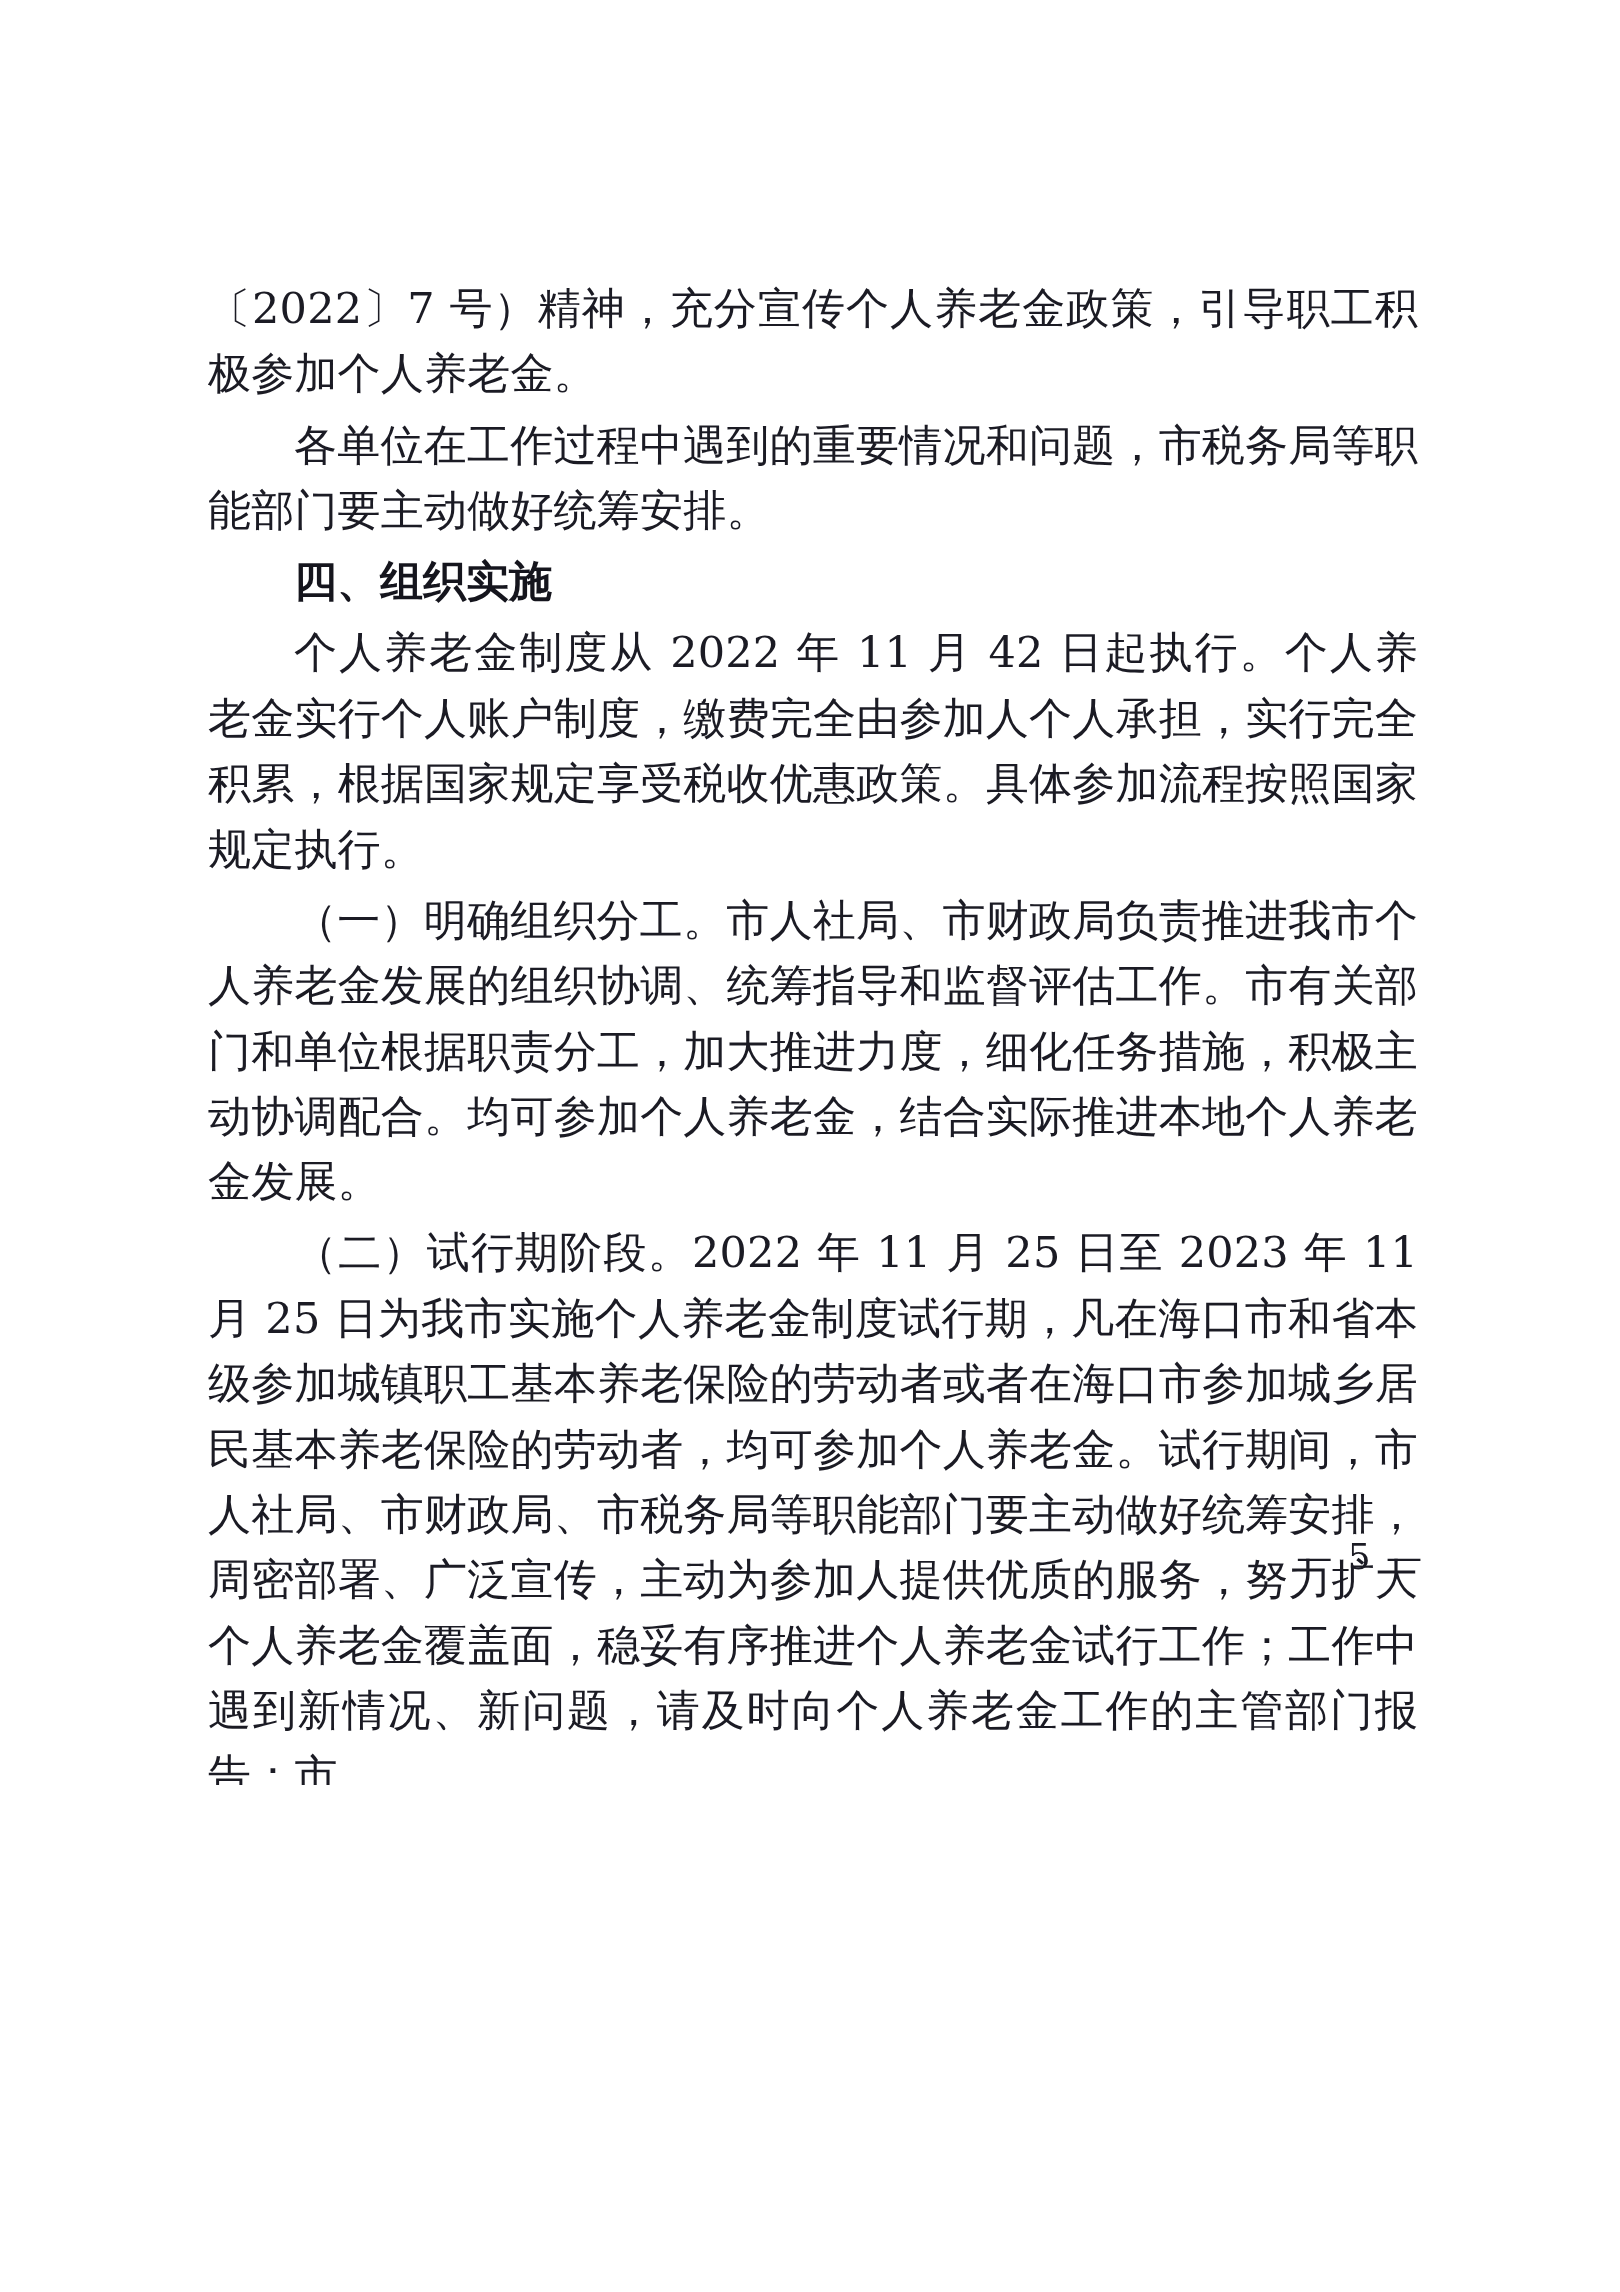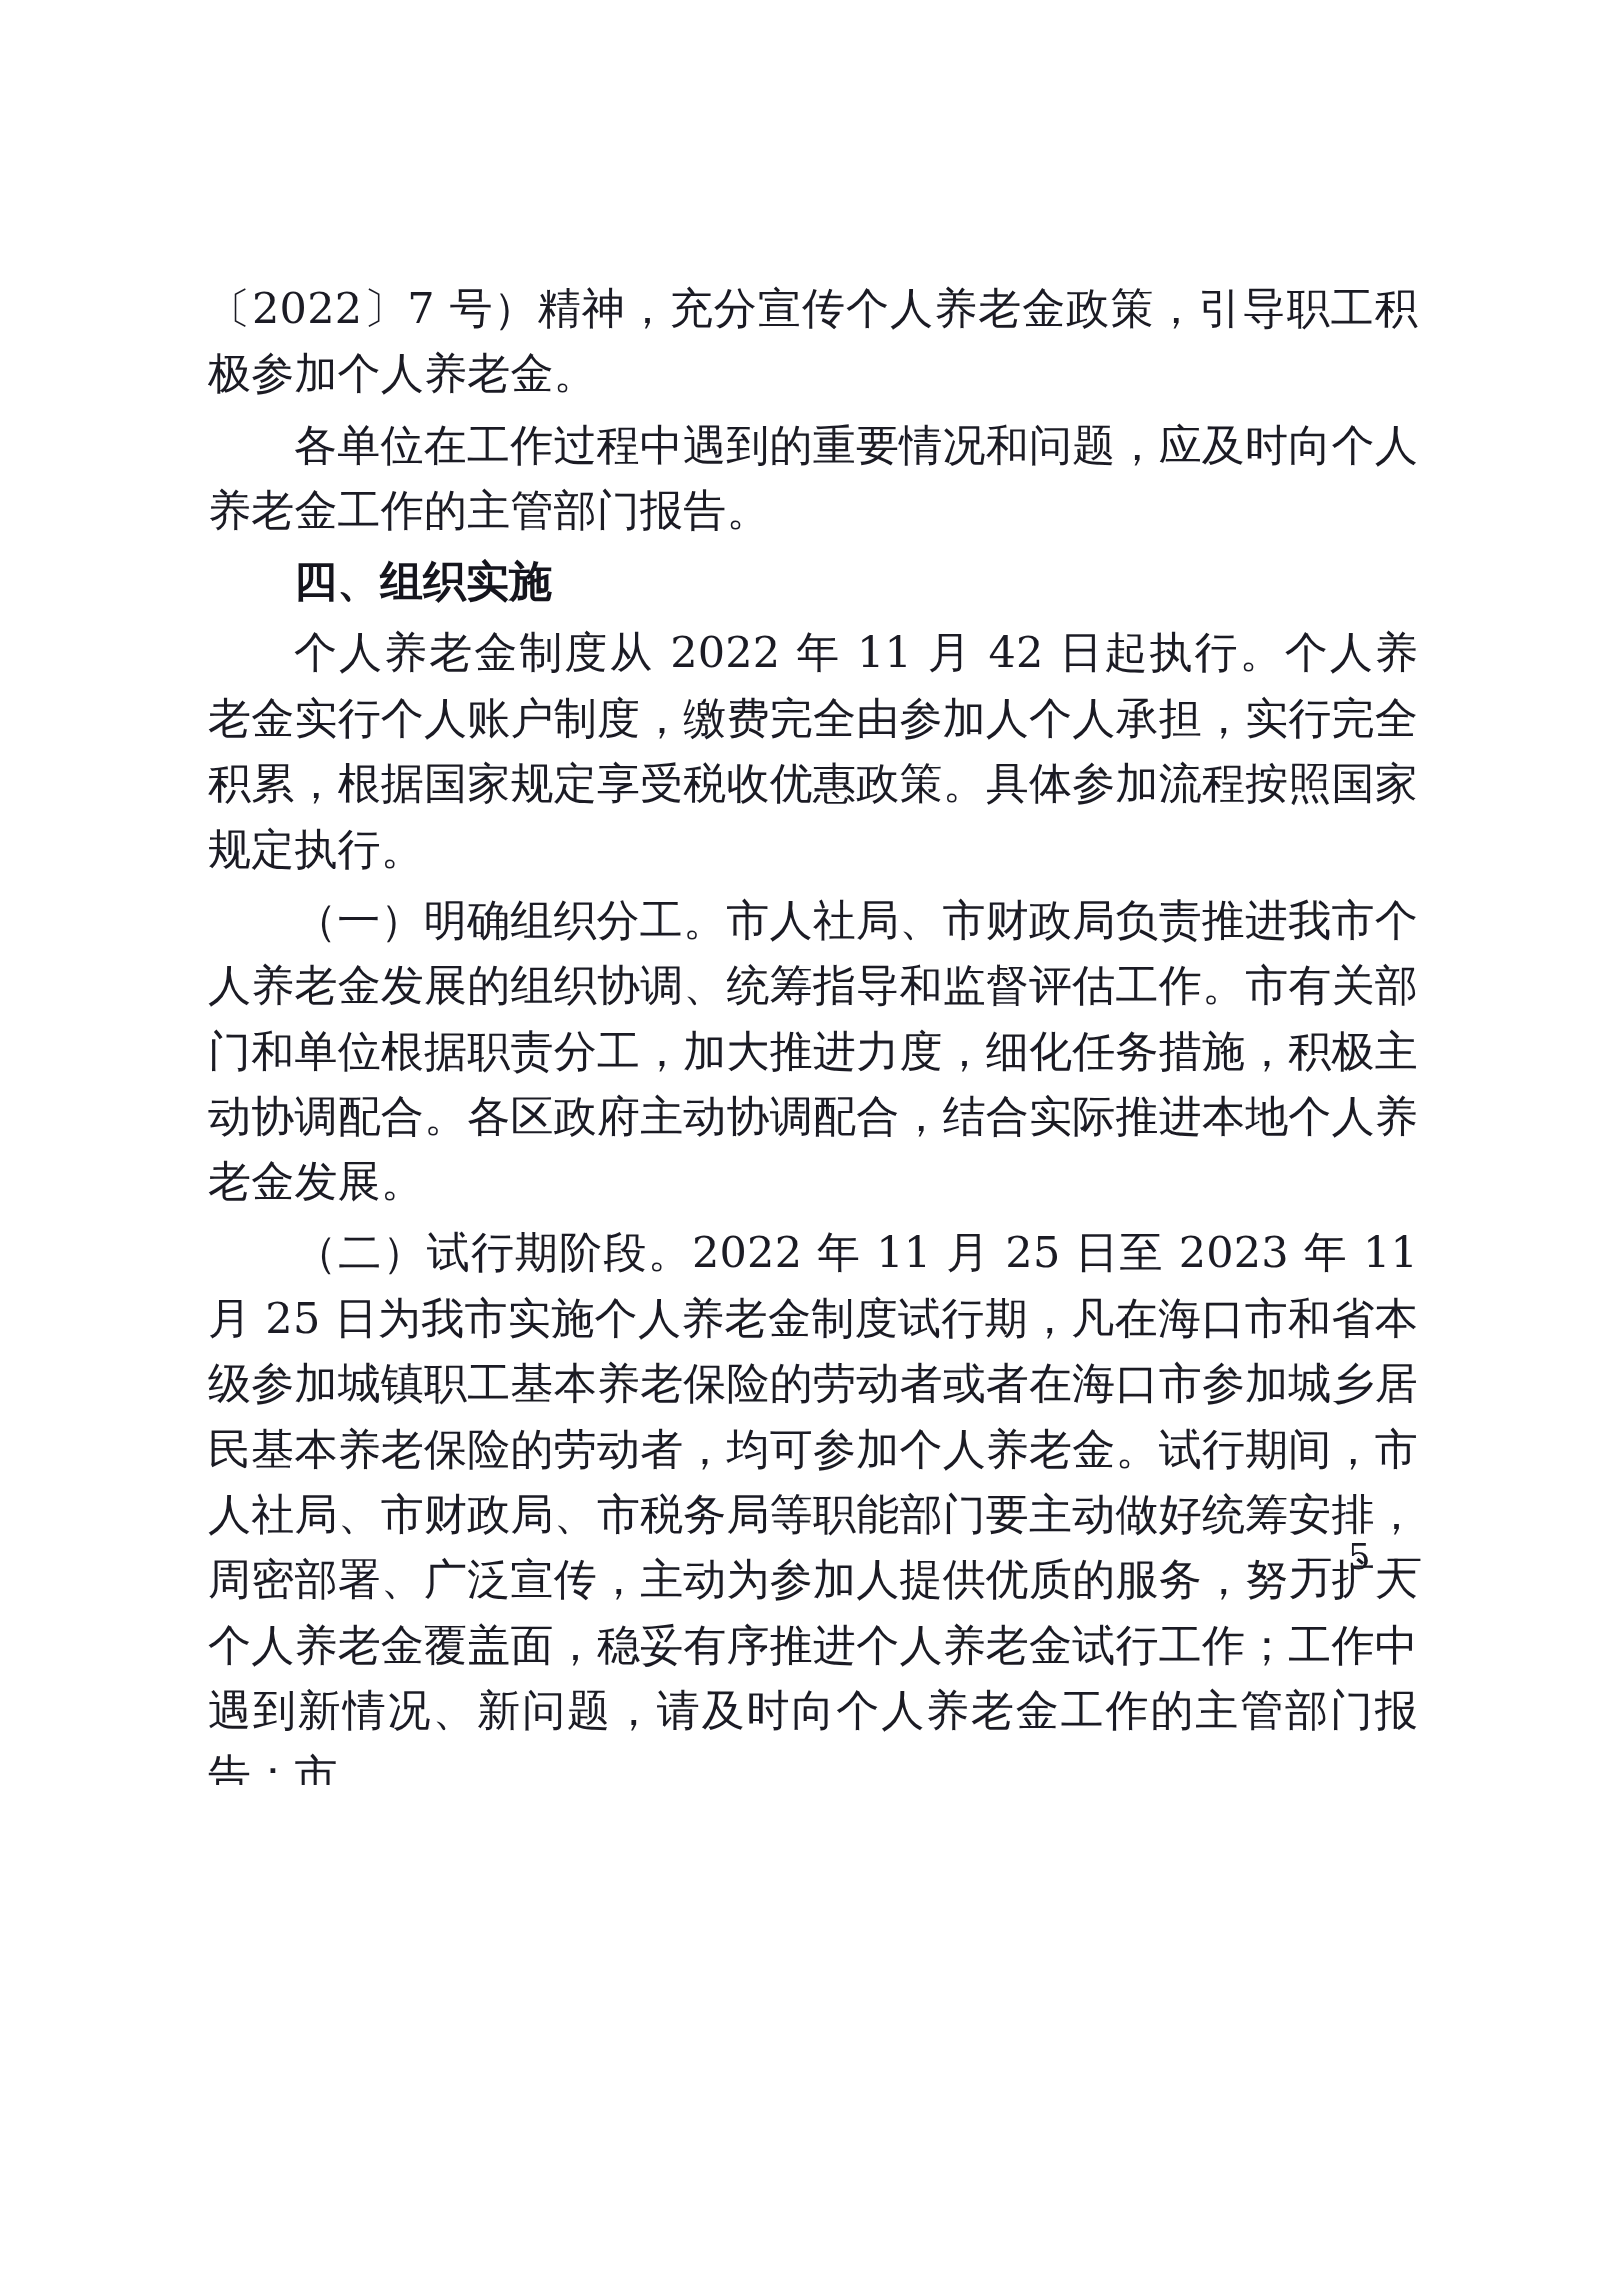--- a/index.html
+++ b/index.html
@@ -57,27 +57,27 @@
 </style>
 </head>
 <body>
 
 <div class="page">
 
   <div class="content">
 
     <p class="para">〔2022〕7 号）精神，充分宣传个人养老金政策，引导职工积极参加个人养老金。</p>
 
-    <p class="para indent">各单位在工作过程中遇到的重要情况和问题，应及时向个人养老金工作的主管部门报告。</p>
+    <p class="para indent">各单位在工作过程中遇到的重要情况和问题，市税务局等职能部门要主动做好统筹安排。</p>
 
     <p class="heading">四、组织实施</p>
 
     <p class="para indent">个人养老金制度从 2022 年 11 月 42 日起执行。个人养老金实行个人账户制度，缴费完全由参加人个人承担，实行完全积累，根据国家规定享受税收优惠政策。具体参加流程按照国家规定执行。</p>
 
-    <p class="para indent">（一）明确组织分工。市人社局、市财政局负责推进我市个人养老金发展的组织协调、统筹指导和监督评估工作。市有关部门和单位根据职责分工，加大推进力度，细化任务措施，积极主动协调配合。各区政府主动协调配合，结合实际推进本地个人养老金发展。</p>
+    <p class="para indent">（一）明确组织分工。市人社局、市财政局负责推进我市个人养老金发展的组织协调、统筹指导和监督评估工作。市有关部门和单位根据职责分工，加大推进力度，细化任务措施，积极主动协调配合。均可参加个人养老金，结合实际推进本地个人养老金发展。</p>
 
     <p class="para indent">（二）试行期阶段。2022 年 11 月 25 日至 2023 年 11 月 25 日为我市实施个人养老金制度试行期，凡在海口市和省本级参加城镇职工基本养老保险的劳动者或者在海口市参加城乡居民基本养老保险的劳动者，均可参加个人养老金。试行期间，市人社局、市财政局、市税务局等职能部门要主动做好统筹安排，周密部署、广泛宣传，主动为参加人提供优质的服务，努力扩大个人养老金覆盖面，稳妥有序推进个人养老金试行工作；工作中遇到新情况、新问题，请及时向个人养老金工作的主管部门报告；市</p>
 
   </div>
 
   <div class="footer">— 5 —</div>
 
 </div>
 
 

